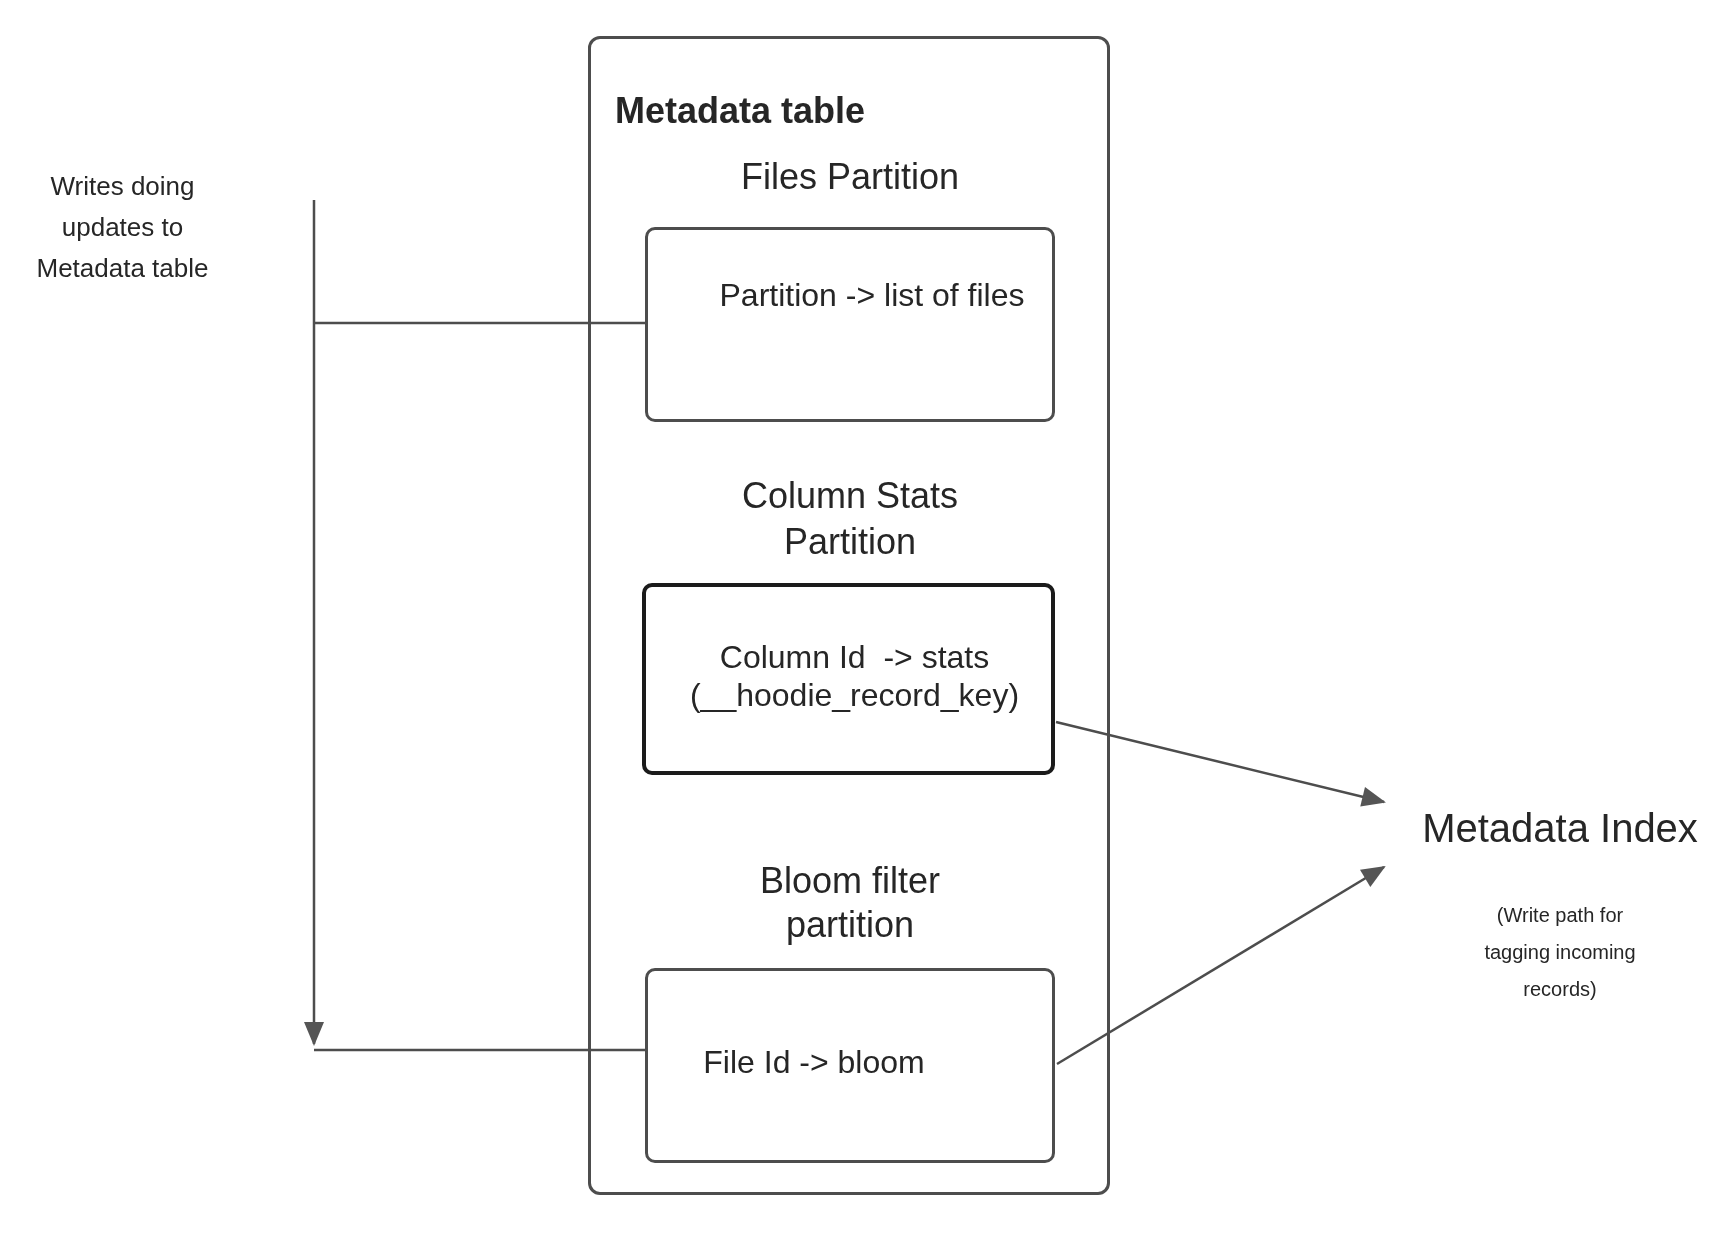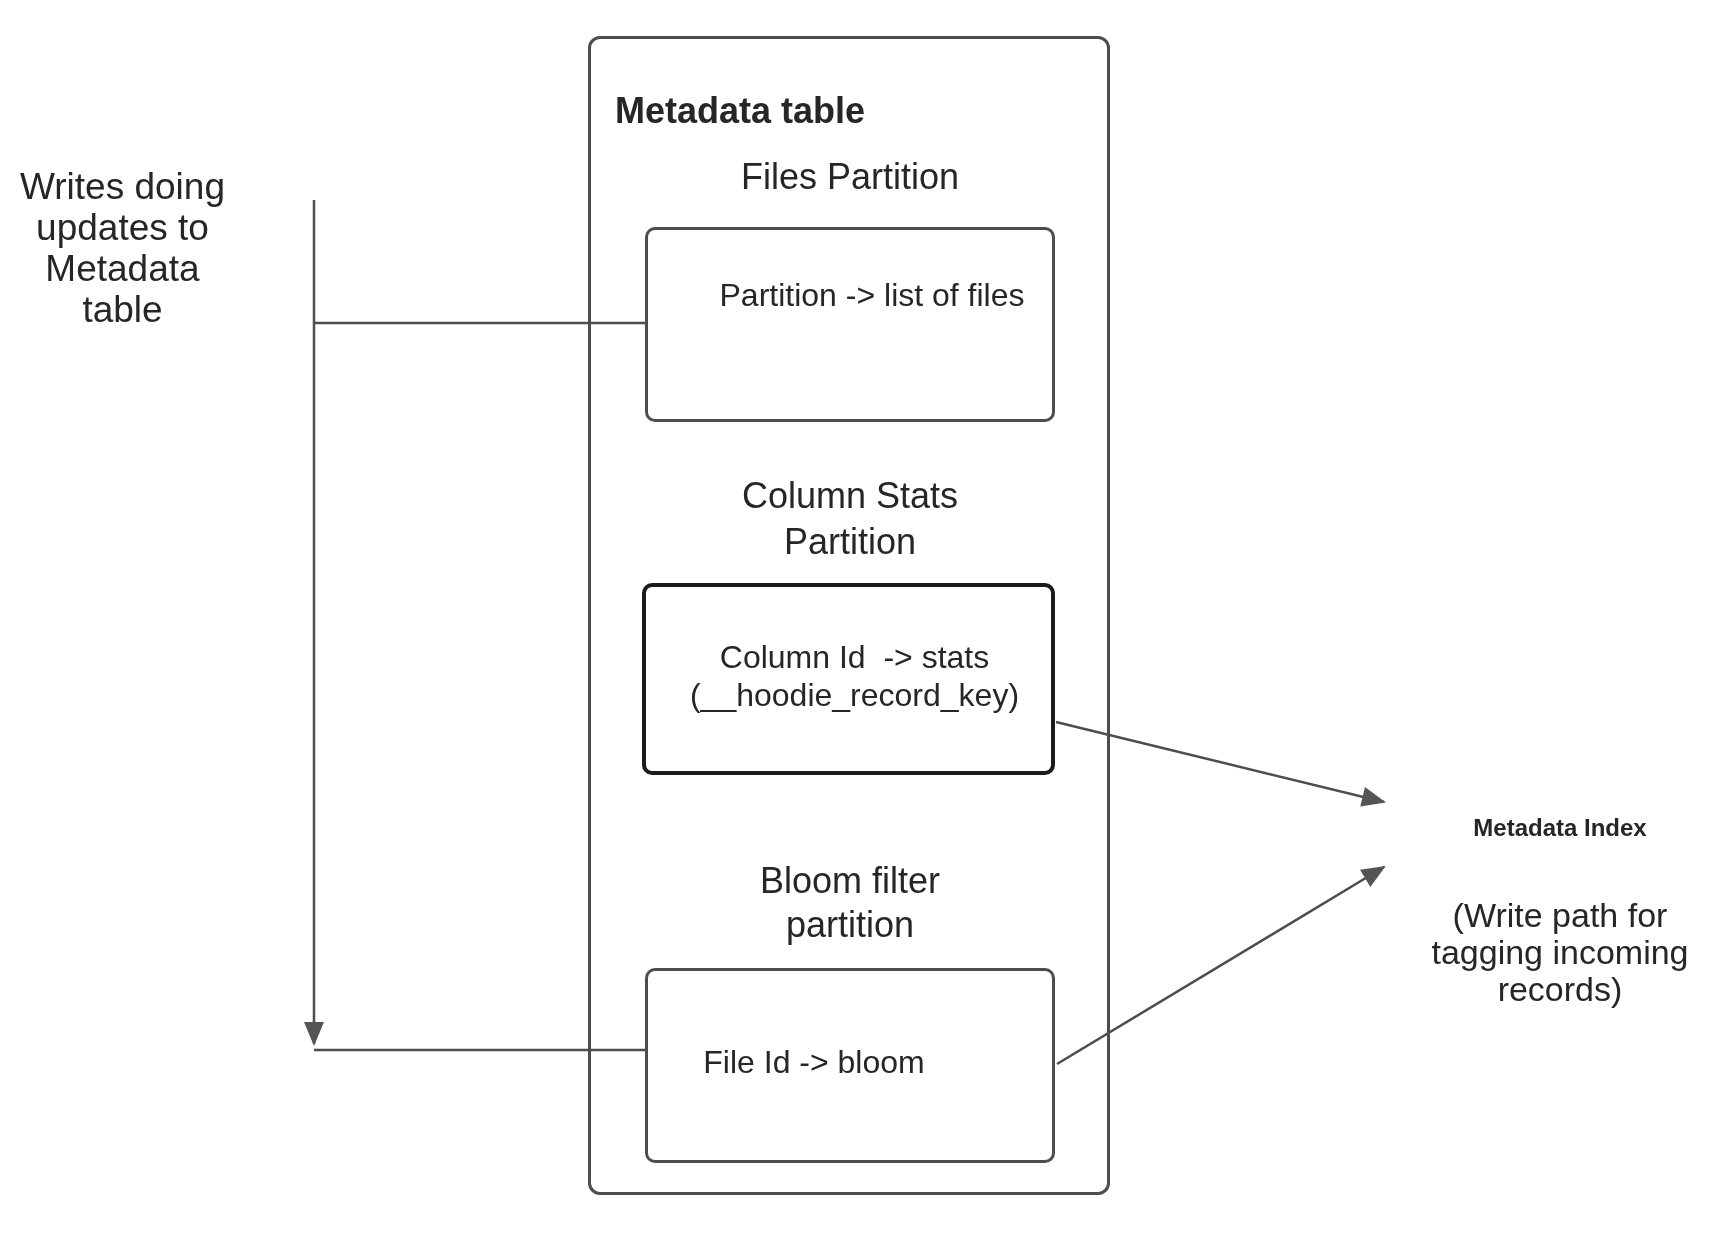--- a/index.html
+++ b/index.html
@@ -24,21 +24,21 @@
   .heading {
     font-weight: normal;
     font-size: 36px;
     line-height: 46px;
   }
   .body-text {
     font-size: 32px;
     line-height: 38px;
   }
   .note-text {
-    font-size: 37px;
+    font-size: 26px;
     line-height: 41px;
   }
   .shape-box {
     box-sizing: border-box;
     background: #ffffff;
     border: 3px solid #4d4d4d;
     border-radius: 10px;
   }
   
   #metadata-table-box {
@@ -63,23 +63,23 @@
                      border: 4px solid #1b1b1b; }
   #stats-text      { left: 642px; top: 638px; width: 413px; margin-left: 6px; }
   
   #bloom-heading   { left: 645px; top: 859px; width: 410px; line-height: 44px; }
   #bloom-box       { left: 645px; top: 968px; width: 410px; height: 195px; }
   #bloom-text      { left: 645px; top: 1043px; width: 338px; }
   
   #left-note       { left: 15px; top: 166px; width: 215px; }
   
   #index-title     { left: 1402px; top: 806px; width: 316px;
-                     font-weight: bold; font-size: 24px; line-height: 44px; }
+                     font-weight: normal; font-size: 40px; line-height: 44px; }
   #index-subtitle  { left: 1402px; top: 897px; width: 316px;
-                     font-size: 34px; line-height: 37px; }
+                     font-size: 20px; line-height: 37px; }
   
   #connectors {
     left: 0; top: 0;
     width: 1718px; height: 1244px;
     pointer-events: none;
   }
 </style>
 </head>
 <body>
 

